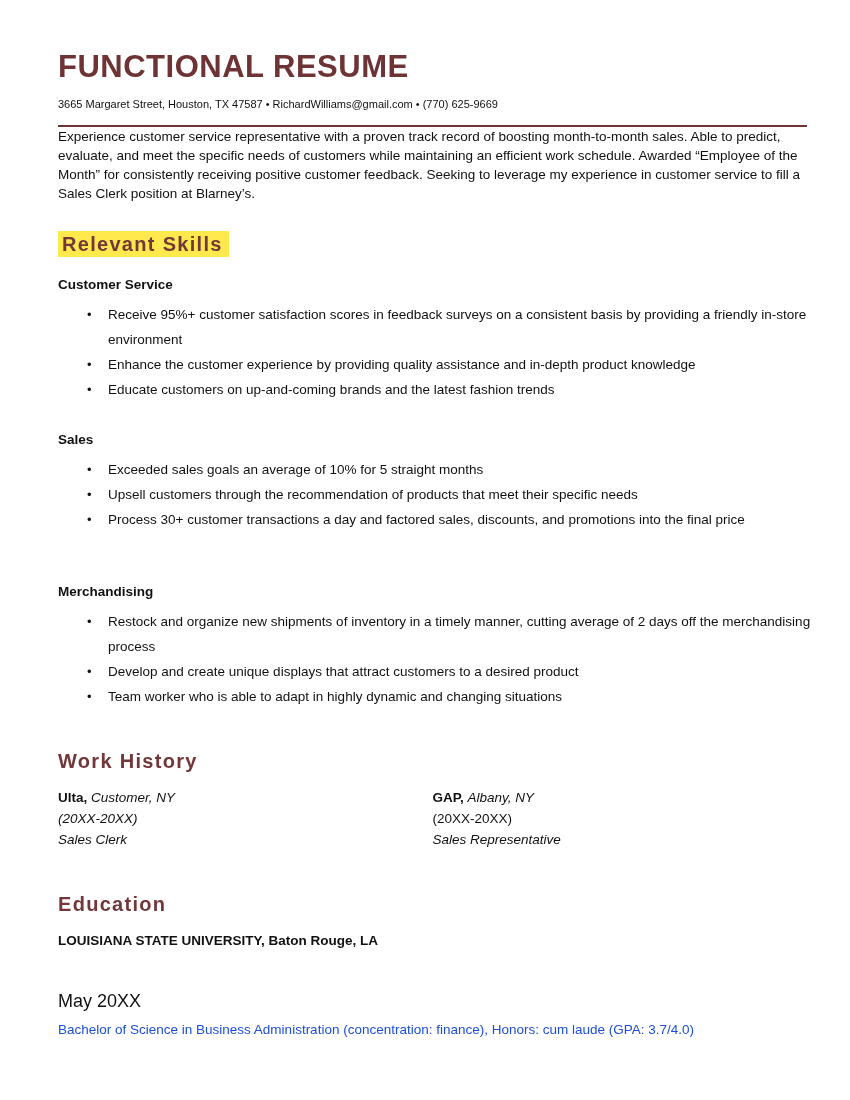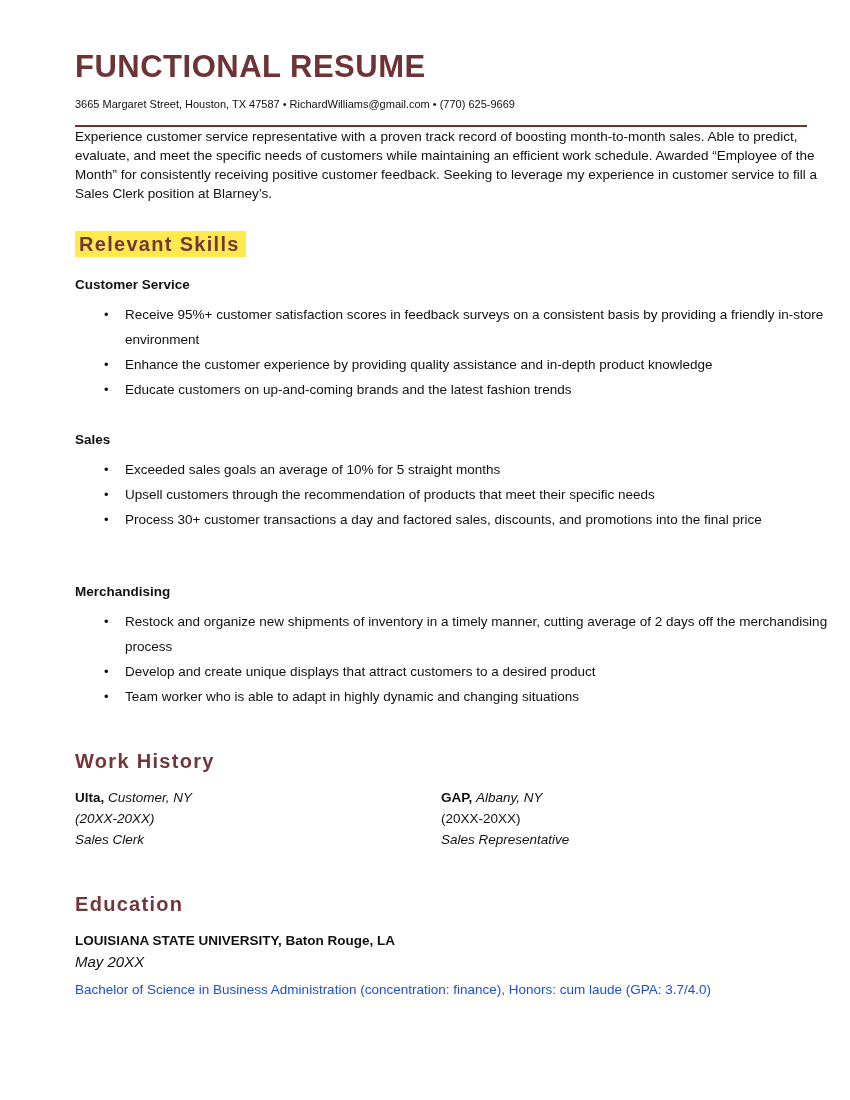--- a/index.html
+++ b/index.html
@@ -1,20 +1,20 @@
 <!DOCTYPE html>
 <html><head>
 <meta charset="utf-8">
 <style>
   * { margin:0; padding:0; box-sizing:border-box; }
   html,body { background:#ffffff; }
   body { width:850px; height:1100px; font-family:"Liberation Sans", sans-serif; color:#1c1c1c; }
   .page {
     width:850px; height:1100px;
-    padding:50px 43px 40px 75px;
+    padding:50px 43px 40px 58px;
     background:#ffffff;
     overflow:hidden;
   }
   .title {
     font-size:31px; font-weight:bold; letter-spacing:0.5px;
     color:#6e3335; line-height:34px;
   }
   .contact {
     margin-top:12px; font-size:11px; color:#111; line-height:16px;
   }
@@ -52,21 +52,21 @@
   .jobs { margin-top:16px; display:flex; }
   .job { width:389px; }
   .job .line { font-size:13.5px; line-height:21px; color:#111; }
   .job .company { font-weight:bold; }
   .job .location { font-style:italic; }
   .job .dates-italic { font-style:italic; }
   .job .job-title { font-style:italic; }
   .edu-heading { margin-top:44px; }
   .edu-block { margin-top:16px; }
   .edu-school { font-size:13.5px; font-weight:bold; line-height:21px; color:#111; }
-  .edu-date { font-size:15px; font-style:italic; line-height:21px; color:#111; }
+  .edu-date { font-size:18px; line-height:21px; color:#111;margin-top:40px; }
   .edu-degree { margin-top:8px; font-size:13.5px; line-height:19px; color:#1d4ed8; }
 </style>
 </head>
 <body>
 
 <div class="page">
 
   <h1 class="title">FUNCTIONAL RESUME</h1>
   <div class="contact">3665 Margaret Street, Houston, TX 47587  •  RichardWilliams@gmail.com  •  (770) 625-9669</div>
   <div class="divider"></div>

